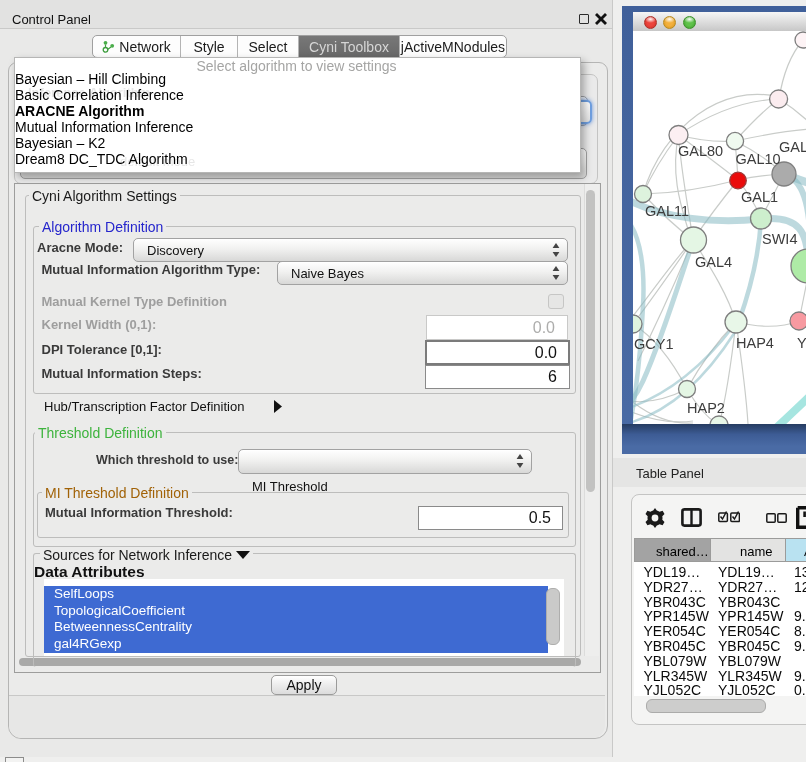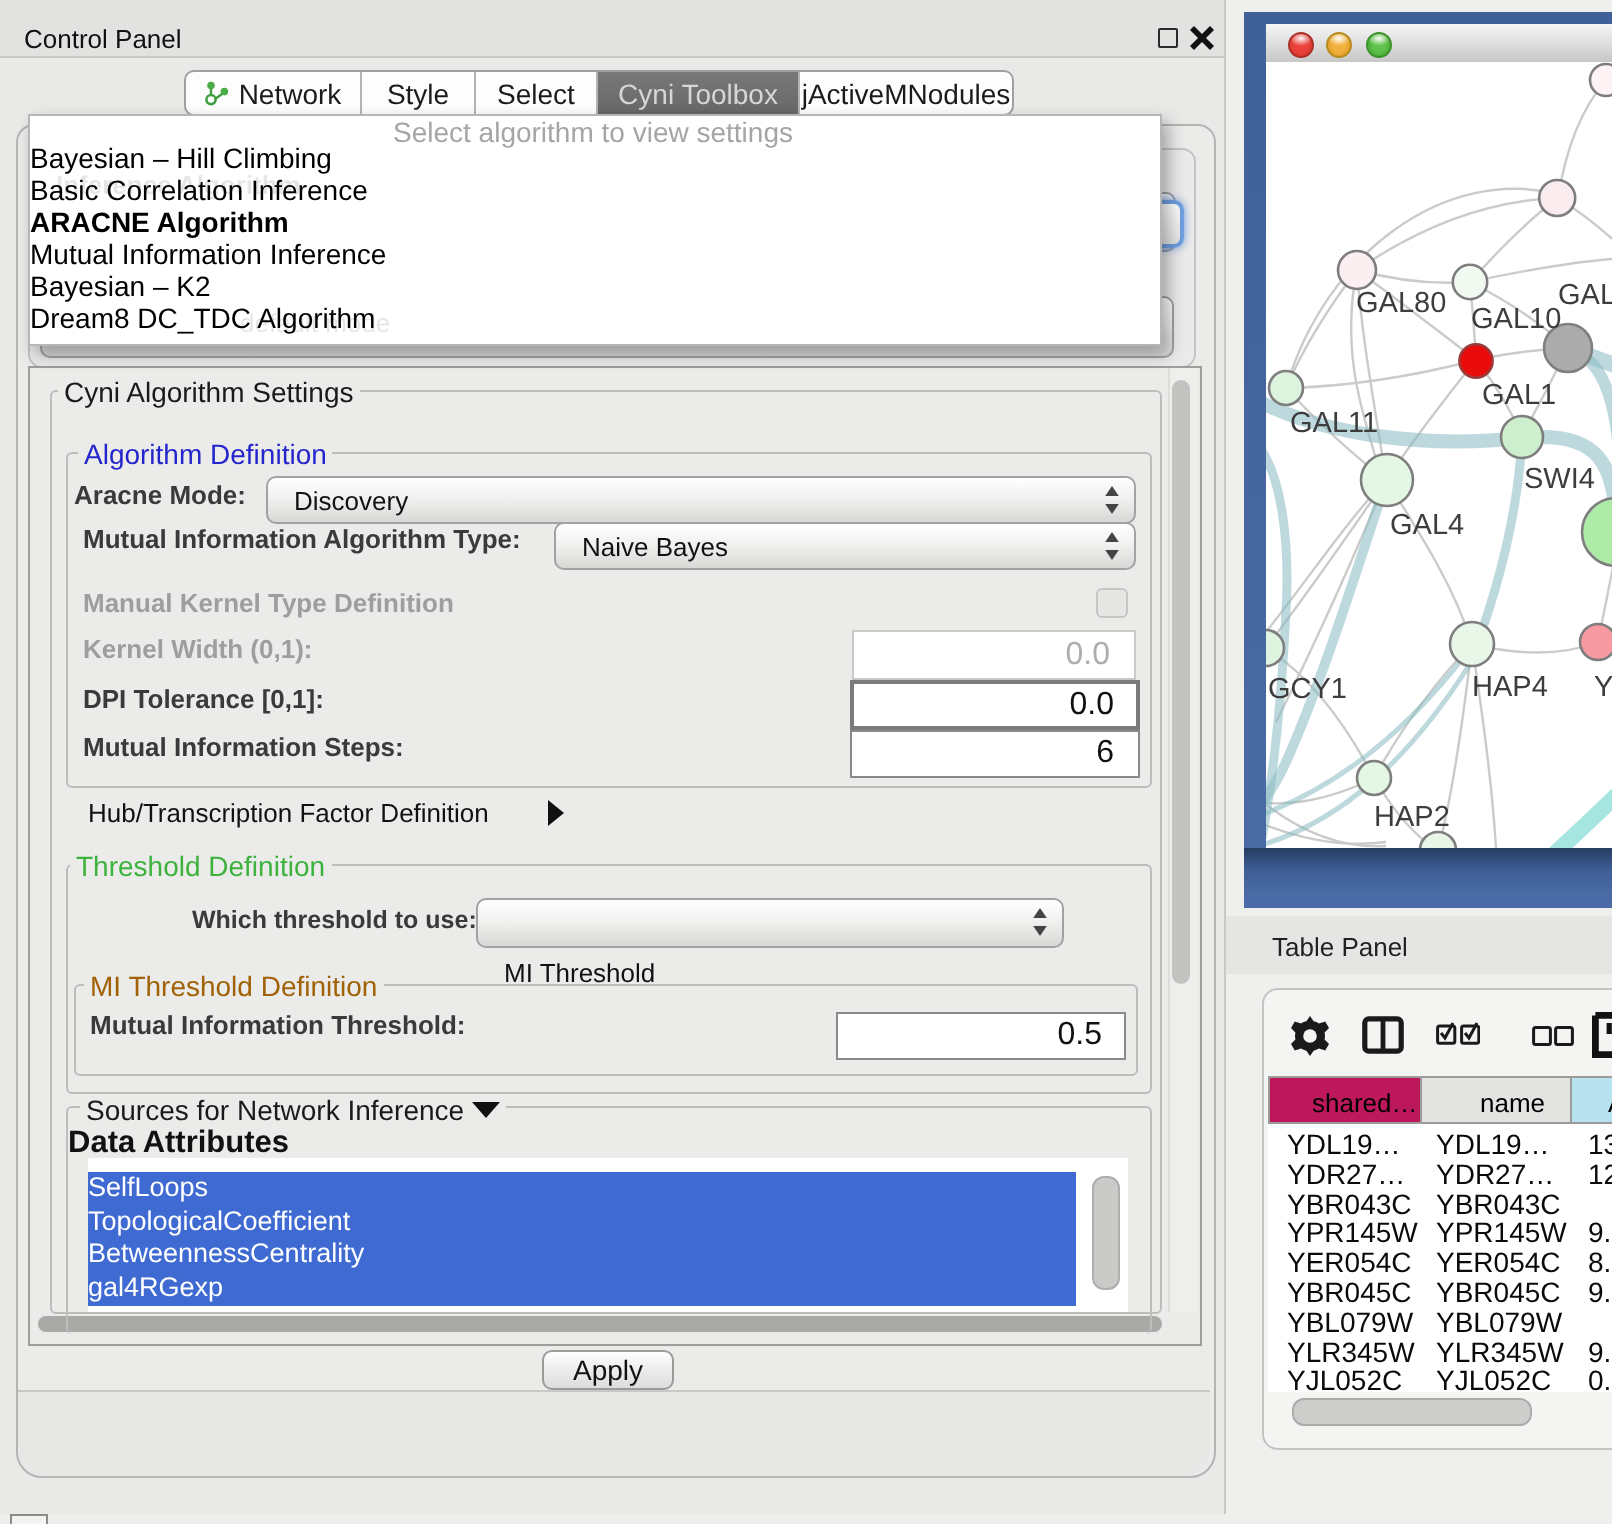--- a/index.html
+++ b/index.html
@@ -13,21 +13,21 @@
   .combo{position:absolute;border:1px solid #a2a2a2;border-radius:5px;background:linear-gradient(#ffffff,#f1f1f0 45%,#d8d8d7);box-shadow:inset 0 1px 0 rgba(255,255,255,.8);}
   .combo .ct{position:absolute;left:13px;font-size:13px;color:#111;}
   .combo svg{position:absolute;right:7px;}
   .field{position:absolute;background:#fff;font-size:16px;color:#111;text-align:right;box-sizing:border-box;}
   .seg{position:absolute;display:flex;border:1px solid #a0a0a0;border-radius:5px;background:#fdfdfd;overflow:hidden;}
   .seg div{font-size:14px;color:#1b1b1b;text-align:center;border-right:1px solid #b4b4b4;display:flex;align-items:center;justify-content:center;box-sizing:border-box;}
   .seg div:last-child{border-right:none;}
   .seg div.sel{background:linear-gradient(#787878,#686868);color:#d6d6d6;}
   .trow{position:absolute;left:0;width:172px;height:14.8px;font-size:14px;color:#0a0a0a;}
   .trow span{position:absolute;top:0;line-height:14.8px;}
-  .litem{width:494px;height:16.7px;background:#3e6ad2;color:#fff;font-size:13.5px;line-height:16.7px;padding-left:0;}
+  .litem{width:494px;height:16.7px;background:#3e6ad2;color:#fff;font-size:13.5px;line-height:16.7px;padding-left:10px;}
 </style>
 </head>
 <body>
 <div id="app">
 
   <div class="abs" style="left:0;top:5;width:612px;height:757px;background:#e9e9e8;border-right:1px solid #c9c9c8;"></div>
 
   <div class="abs" style="left:0;top:5;width:612px;height:28px;background:#e2e2e1;border-bottom:1px solid #c9c9c8;"></div>
   <div class="abs" style="left:12px;top:12px;font-size:13px;color:#111;">Control Panel</div>
   <div class="abs" style="left:579px;top:14px;width:8px;height:8px;border:1.6px solid #2b2b2b;border-radius:1px;"></div>
@@ -258,21 +258,21 @@
     <rect x="0.8" y="0.8" width="8.4" height="8.4" rx="1" fill="none" stroke="#1a1a1a" stroke-width="1.5"></rect>
     <rect x="11.8" y="0.8" width="8.4" height="8.4" rx="1" fill="none" stroke="#1a1a1a" stroke-width="1.5"></rect>
   </svg>
   <svg class="abs" style="left:796px;top:506px;" width="10" height="23" viewBox="0 0 10 23">
     <path d="M1.7 1.7 L12 1.7 M1.7 1.7 L1.7 21.3 L12 21.3" fill="none" stroke="#111" stroke-width="3.4"></path>
     <path d="M8.6 5.5 L8.6 11" fill="none" stroke="#111" stroke-width="2.6"></path>
   </svg>
 
   <div class="abs" style="left:634px;top:538px;width:172px;height:158px;overflow:hidden;background:#fff;">
     <div style="position:absolute;left:0;top:0;width:300px;height:24px;border-top:1px solid #9b9b9a;border-left:1px solid #9b9b9a;border-bottom:1px solid #9b9b9a;box-sizing:border-box;">
-      <div style="position:absolute;left:0;top:0;width:75px;height:22px;background:#be185d;border-right:1px solid #9b9b9a;font-size:13px;">
+      <div style="position:absolute;left:0;top:0;width:75px;height:22px;background:#a3a3a3;border-right:1px solid #9b9b9a;font-size:13px;">
           <span style="position:absolute;left:21px;top:5px;">shared…</span>
         </div>
       <div style="position:absolute;left:76px;top:0;width:74px;height:22px;background:#e3e3e2;border-right:1px solid #9b9b9a;font-size:13px;">
           <span style="position:absolute;left:29px;top:5px;">name</span>
         </div>
       <div style="position:absolute;left:151px;top:0;width:80px;height:22px;background:#b9e2f1;font-size:13px;">
           <span style="position:absolute;left:18px;top:5px;">Av</span>
         </div>
     </div>
     <div class="trow" style="top:27px;">

